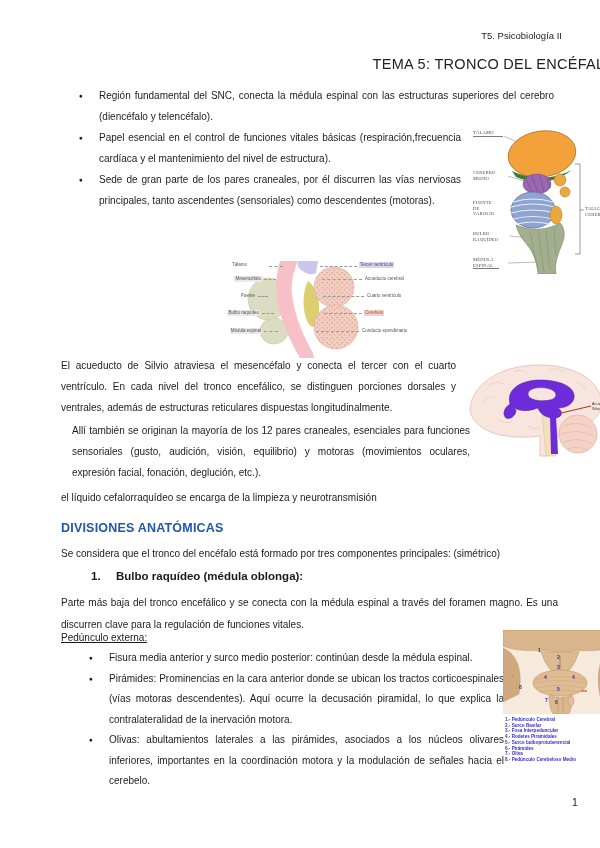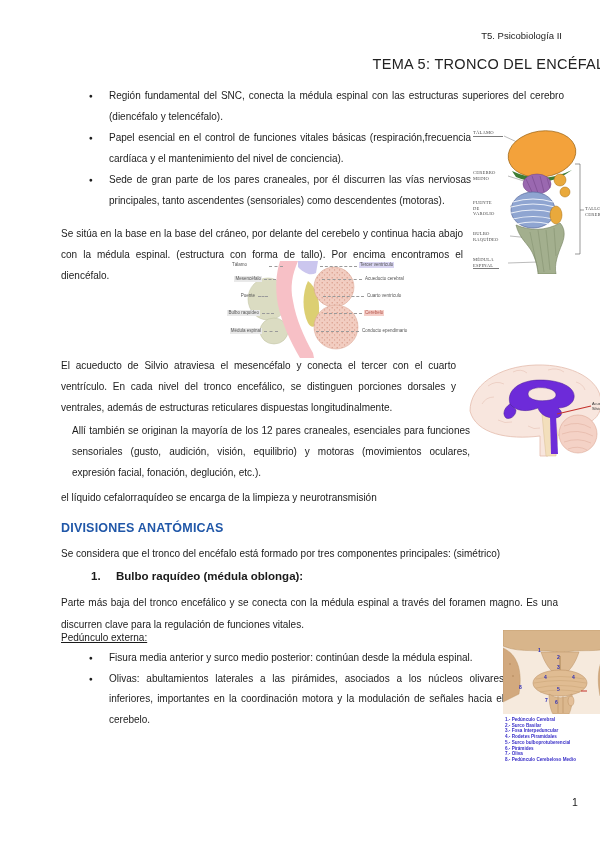--- a/index.html
+++ b/index.html
@@ -5,21 +5,21 @@
   html,body{margin:0;padding:0;background:#fff;}
   .page{position:relative;width:600px;height:848px;background:#ffffff;overflow:hidden;
         font-family:"Liberation Sans", sans-serif;color:#1a1a1a;margin-left:16px;}
   .abs{position:absolute;}
   .hdr{top:30px;right:54px;font-size:9.5px;color:#222;}
   .title{top:56px;left:0;width:600px;text-align:right;font-size:14.5px;letter-spacing:.3px;color:#222;}
   .body-txt{font-size:10px;line-height:21px;text-align:justify;color:#1c1c1c;}
   ul.blist{list-style:none;margin:0;padding:0;}
   ul.blist li{position:relative;padding-left:23px;}
   ul.blist li::before{content:"●";position:absolute;left:3px;top:0;font-size:6.5px;line-height:inherit;}
-  .blist1{top:85px;left:70px;width:478px;}
+  .blist1{top:85px;left:60px;width:478px;}
   .blist1 li.narrow{padding-right:93px;}
   .p-loc{top:223px;left:45px;width:402px;}
   .p-aq{top:355px;left:45px;width:395px;}
   .p-cn{top:420px;left:56px;width:398px;}
   .p-csf{top:487px;left:45px;width:430px;text-align:left;}
   .h2blue{top:521px;left:45px;font-size:12.5px;font-weight:bold;letter-spacing:.2px;}
   .p-intro{top:546px;left:45px;width:510px;font-size:10px;line-height:16px;text-align:left;}
   .num-item{top:570px;left:75px;font-size:11.5px;font-weight:bold;}
   .num-item .num{display:inline-block;width:25px;}
   .p-bulbo{top:592px;left:45px;width:497px;line-height:22px;}
@@ -50,40 +50,40 @@
 </head>
 <body>
 
 <div class="page">
 
   <div class="abs hdr">T5. Psicobiología II</div>
   <div class="abs title">TEMA 5: TRONCO DEL ENCÉFALO</div>
 
   <ul class="abs blist blist1 body-txt">
     <li>Región fundamental del SNC, conecta la médula espinal con las estructuras superiores del cerebro (diencéfalo y telencéfalo).</li>
-    <li class="narrow">Papel esencial en el control de funciones vitales básicas (respiración,frecuencia cardíaca y el mantenimiento del nivel de conciencia).</li>
+    <li class="narrow">Papel esencial en el control de funciones vitales básicas (respiración,frecuencia cardíaca y el mantenimiento del nivel de estructura).</li>
     <li class="narrow">Sede de gran parte de los pares craneales, por él discurren las vías nerviosas principales, tanto ascendentes (sensoriales) como descendentes (motoras).</li>
   </ul>
 
-  <div class="abs body-txt p-loc">Se sitúa en la base en la base del cráneo, por delante del cerebelo y continua hacia abajo con la médula espinal. (estructura con forma de tallo). Por encima encontramos el diencéfalo.</div>
   <div class="abs body-txt p-aq">El acueducto de Silvio atraviesa el mesencéfalo y conecta el tercer con el cuarto ventrículo. En cada nivel del tronco encefálico, se distinguen porciones dorsales y ventrales, además de estructuras reticulares dispuestas longitudinalmente.</div>
   <div class="abs body-txt p-cn">Allí también se originan la mayoría de los 12 pares craneales, esenciales para funciones sensoriales (gusto, audición, visión, equilibrio) y motoras (movimientos oculares, expresión facial, fonación, deglución, etc.).</div>
   <div class="abs body-txt p-csf">el líquido cefalorraquídeo se encarga de la limpieza y neurotransmisión</div>
 
   <div class="abs h2blue" style="color:#2057A8">DIVISIONES ANATÓMICAS</div>
   <div class="abs p-intro">Se considera que el tronco del encéfalo está formado por tres componentes principales: (simétrico)</div>
 
   <div class="abs num-item">
     <span class="num">1.</span><span>Bulbo raquídeo (médula oblonga):</span>
   </div>
   <div class="abs body-txt p-bulbo">Parte más baja del tronco encefálico y se conecta con la médula espinal a través del foramen magno. Es una discurren clave para la regulación de funciones vitales.</div>
   <div class="abs subhead">Pedúnculo externa:</div>
 
   <ul class="abs blist blist2 body-txt">
     <li>Fisura media anterior y surco medio posterior: continúan desde la médula espinal.</li>
+    <li>Pirámides: Prominencias en la cara anterior donde se ubican los tractos corticoespinales (vías motoras descendentes). Aquí ocurre la decusación piramidal, lo que explica la contralateralidad de la inervación motora.</li>
     <li>Olivas: abultamientos laterales a las pirámides, asociados a los núcleos olivares inferiores, importantes en la coordinación motora y la modulación de señales hacia el cerebelo.</li>
   </ul>
 
   <div class="fig fig1">
     <svg width="142" height="148" viewBox="0 0 142 148">
       <line x1="32" y1="10" x2="62" y2="24" stroke="#777" stroke-width=".5"></line>
       <line x1="36" y1="50" x2="55" y2="56" stroke="#777" stroke-width=".5"></line>
       <line x1="38" y1="80" x2="48" y2="84" stroke="#777" stroke-width=".5"></line>
       <line x1="38" y1="110" x2="58" y2="112" stroke="#777" stroke-width=".5"></line>
       <line x1="36" y1="137" x2="66" y2="136" stroke="#777" stroke-width=".5"></line>

